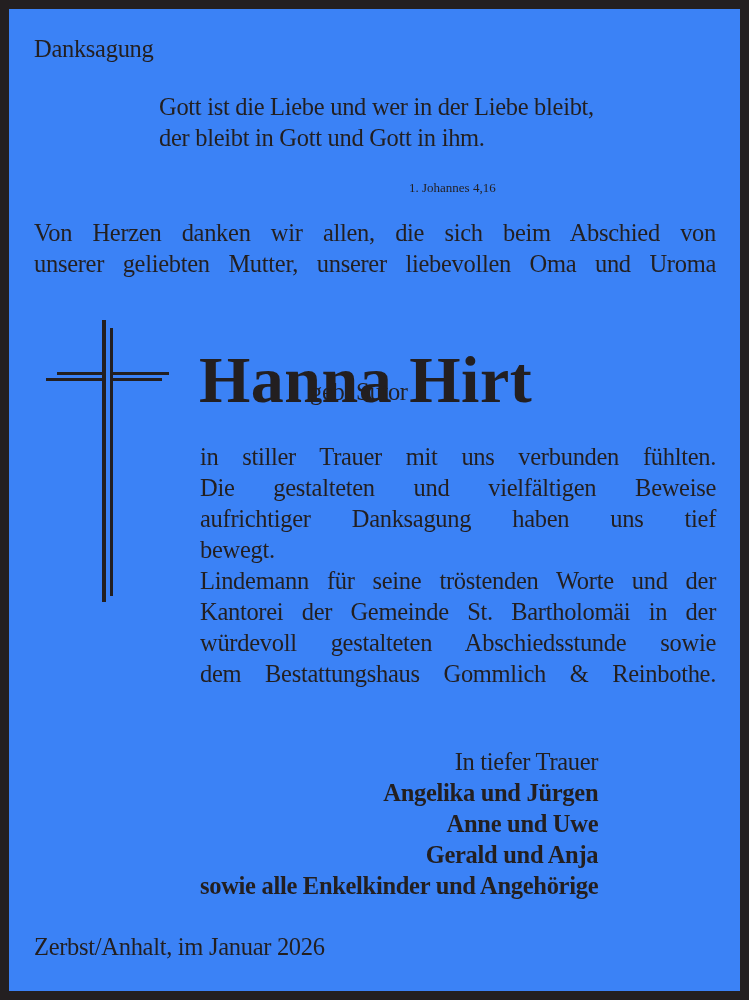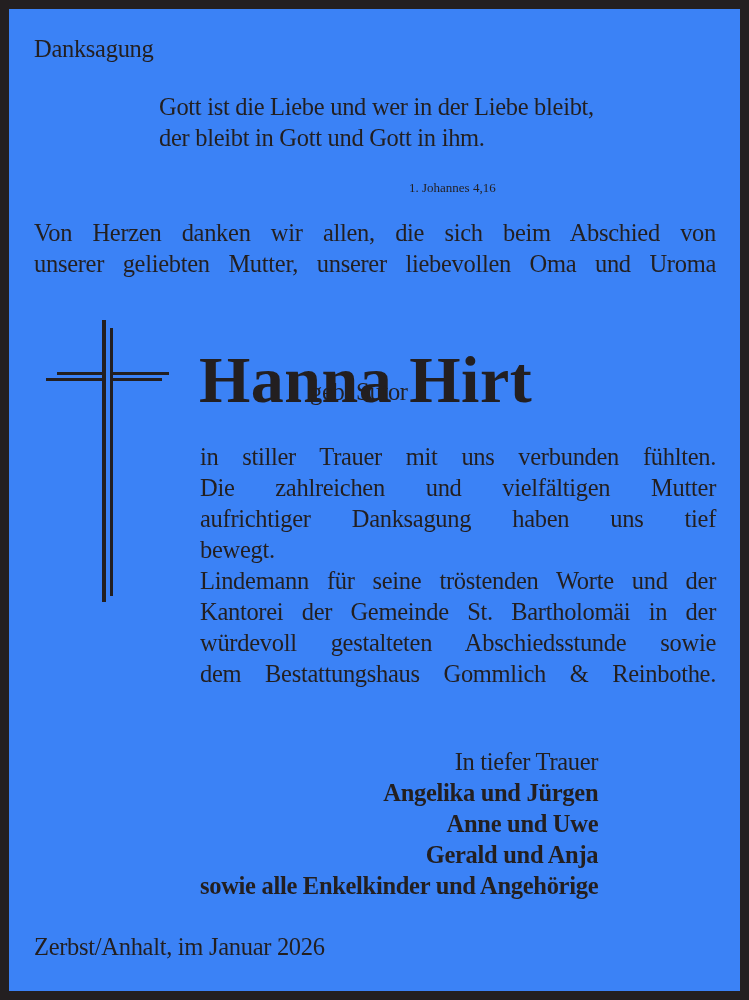--- a/index.html
+++ b/index.html
@@ -57,21 +57,21 @@
     <rect x="67" y="52" width="56" height="3" fill="#231f20"></rect>
     <rect x="0" y="58" width="56" height="3" fill="#231f20"></rect>
     <rect x="67" y="58" width="49" height="3" fill="#231f20"></rect>
   </svg>
 
   <p class="abs name" style="left:190px; top:298px;">Hanna Hirt</p>
   <p class="abs t" style="left:301px; top:367px;text-align:right;">geb. Sutor</p>
 
   <div class="abs t" style="left:191px; width:516px; top:432px;">
     <span class="justline">in stiller Trauer mit uns verbunden fühlten.</span>
-    <span class="justline">Die zahlreichen und vielfältigen Mutter</span>
+    <span class="justline">Die gestalteten und vielfältigen Beweise</span>
     <span class="justline">aufrichtiger Danksagung haben uns tief</span>
     <span class="leftline">bewegt.</span>
     <span class="justline">Lindemann für seine tröstenden Worte und der</span>
     <span class="justline">Kantorei der Gemeinde St. Bartholomäi in der</span>
     <span class="justline">würdevoll gestalteten Abschiedsstunde sowie</span>
     <span class="justline">dem Bestattungshaus Gommlich &amp; Reinbothe.</span>
   </div>
 
   <div class="abs t" style="left:191px; top:737px;text-align:right;">
     <span class="leftline">In tiefer Trauer</span>

